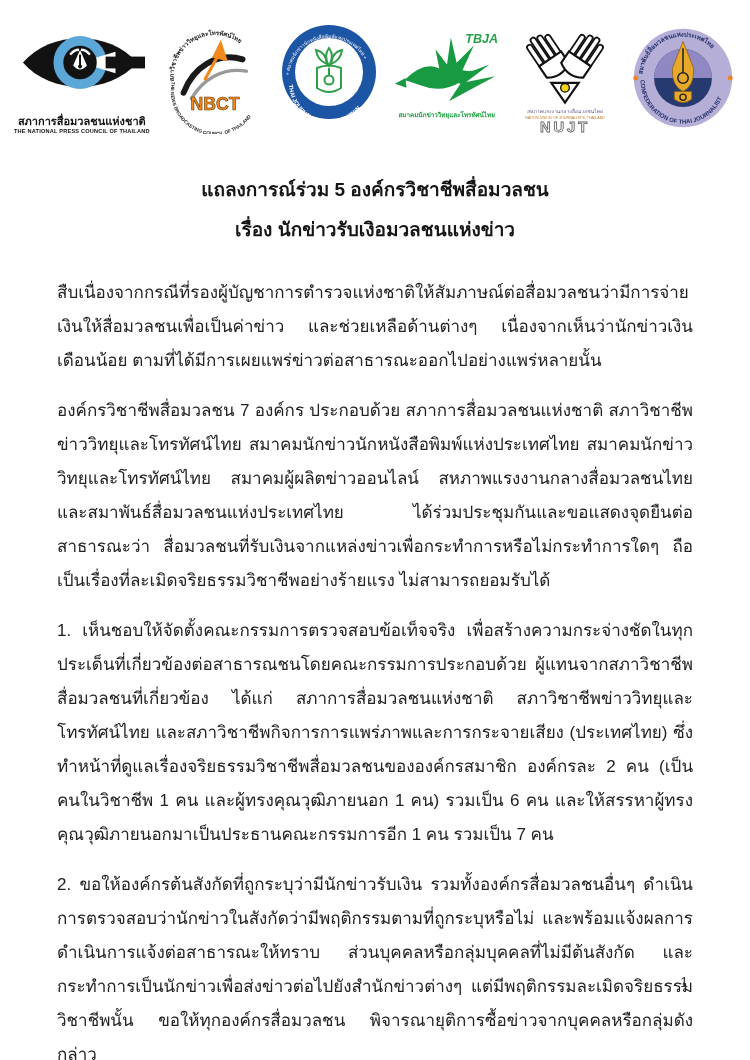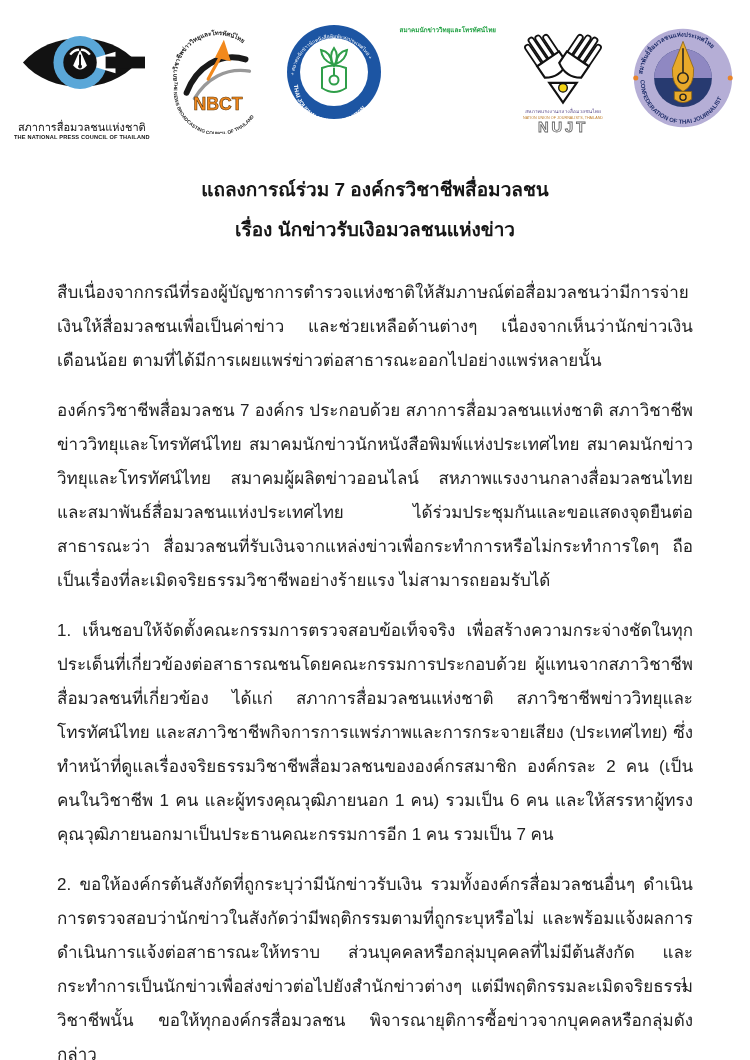--- a/index.html
+++ b/index.html
@@ -10,21 +10,21 @@
   }
   .page { position:relative; width:750px; height:1060px; overflow:hidden; background:#fff; }
 
   
   .logo-strip {
     display:flex; justify-content:space-between; align-items:flex-start;
     padding:24px 14px 0 14px; height:120px;
   }
   .logo { display:flex; flex-direction:column; align-items:center; text-align:center; }
   .logo svg { display:block; }
-  .cap-thai  { font-size:11px; font-weight:normal; color:#111; line-height:13px; margin-top:20px; white-space:nowrap; }
+  .cap-thai  { font-size:11px; font-weight:bold; color:#111; line-height:13px; margin-top:14px; white-space:nowrap; }
   .cap-eng   { font-size:5.6px; font-weight:bold; color:#111; line-height:7px; letter-spacing:0.2px; white-space:nowrap; }
   .cap-green { font-size:6.3px; font-weight:bold; color:#1b9e3e; line-height:8px; margin-top:2px; white-space:nowrap; }
 
   
   .doc-title { margin-top:26px; text-align:center; font-weight:bold; font-size:19px; line-height:40px; color:#161616; }
 
   
   .doc-body { margin:26px 57px 0 57px; font-size:17px; line-height:34px; text-align:justify; color:#222; }
   .doc-body p { margin:4px 0 16px 0; }
 
@@ -99,20 +99,28 @@
           <path d="M48,51 L48,44"></path>
           <path d="M48,42 Q42,32 48,24 Q54,32 48,42 Z"></path>
           <path d="M46,40 Q36,36 35,26 Q45,28 46,40 Z"></path>
           <path d="M50,40 Q60,36 61,26 Q51,28 50,40 Z"></path>
         </g>
       </svg>
       </span>
     </div>
 
     <div class="logo">
+      <span>
+      <svg viewBox="0 0 112 88" width="108" height="85">
+        <path d="M12,58 Q32,38 48,46 L44,26 L56,42 L60,14 L66,40 L84,22 L72,48 Q82,50 94,46 L70,60 Q50,72 30,64 Z" fill="#189a43"></path>
+        <path d="M13,56 L2,62 L14,66 Z" fill="#189a43"></path>
+        <path d="M58,58 L100,42 L76,60 L106,54 L58,80 L70,62 Z" fill="#189a43"></path>
+        <text x="92" y="20" text-anchor="middle" font-size="13" font-style="italic" font-weight="bold" fill="#2aa04d">TBJA</text>
+      </svg>
+      </span>
       <div class="cap-green">สมาคมนักข่าววิทยุและโทรทัศน์ไทย</div>
     </div>
 
 
     <div class="logo">
       <span>
       <svg viewBox="0 0 100 112" width="98" height="110">
         <g transform="rotate(-34 40 44)">
           <rect x="27" y="10" width="5.5" height="26" rx="2.7" fill="#fff" stroke="#111" stroke-width="1.8"></rect>
           <rect x="34" y="6" width="5.5" height="30" rx="2.7" fill="#fff" stroke="#111" stroke-width="1.8"></rect>
@@ -161,21 +169,21 @@
         <text font-size="6.2" fill="#22306b" font-weight="bold">
           <textPath href="#ctj-bot" startOffset="5%">CONFEDERATION OF THAI JOURNALIST</textPath>
         </text>
       </svg>
       </span>
     </div>
 
   </header>
 
   <h1 class="doc-title">
-    <div>แถลงการณ์ร่วม 7 องค์กรวิชาชีพสื่อมวลชน</div>
+    <div>แถลงการณ์ร่วม 5 องค์กรวิชาชีพสื่อมวลชน</div>
     <div>เรื่อง นักข่าวรับเงิอมวลชนแห่งข่าว</div>
   </h1>
 
   <main class="doc-body">
     <p>สืบเนื่องจากกรณีที่รองผู้บัญชาการตำรวจแห่งชาติให้สัมภาษณ์ต่อสื่อมวลชนว่ามีการจ่ายเงินให้สื่อมวลชนเพื่อเป็นค่าข่าว และช่วยเหลือด้านต่างๆ เนื่องจากเห็นว่านักข่าวเงินเดือนน้อย ตามที่ได้มีการเผยแพร่ข่าวต่อสาธารณะออกไปอย่างแพร่หลายนั้น</p>
     <p>องค์กรวิชาชีพสื่อมวลชน 7 องค์กร ประกอบด้วย สภาการสื่อมวลชนแห่งชาติ สภาวิชาชีพข่าววิทยุและโทรทัศน์ไทย สมาคมนักข่าวนักหนังสือพิมพ์แห่งประเทศไทย สมาคมนักข่าววิทยุและโทรทัศน์ไทย สมาคมผู้ผลิตข่าวออนไลน์ สหภาพแรงงานกลางสื่อมวลชนไทย และสมาพันธ์สื่อมวลชนแห่งประเทศไทย ได้ร่วมประชุมกันและขอแสดงจุดยืนต่อสาธารณะว่า สื่อมวลชนที่รับเงินจากแหล่งข่าวเพื่อกระทำการหรือไม่กระทำการใดๆ ถือเป็นเรื่องที่ละเมิดจริยธรรมวิชาชีพอย่างร้ายแรง ไม่สามารถยอมรับได้</p>
     <p>1. เห็นชอบให้จัดตั้งคณะกรรมการตรวจสอบข้อเท็จจริง เพื่อสร้างความกระจ่างชัดในทุกประเด็นที่เกี่ยวข้องต่อสาธารณชนโดยคณะกรรมการประกอบด้วย ผู้แทนจากสภาวิชาชีพสื่อมวลชนที่เกี่ยวข้อง ได้แก่ สภาการสื่อมวลชนแห่งชาติ สภาวิชาชีพข่าววิทยุและโทรทัศน์ไทย และสภาวิชาชีพกิจการการแพร่ภาพและการกระจายเสียง (ประเทศไทย) ซึ่งทำหน้าที่ดูแลเรื่องจริยธรรมวิชาชีพสื่อมวลชนขององค์กรสมาชิก องค์กรละ 2 คน (เป็นคนในวิชาชีพ 1 คน และผู้ทรงคุณวุฒิภายนอก 1 คน) รวมเป็น 6 คน และให้สรรหาผู้ทรงคุณวุฒิภายนอกมาเป็นประธานคณะกรรมการอีก 1 คน รวมเป็น 7 คน</p>
     <p>2. ขอให้องค์กรต้นสังกัดที่ถูกระบุว่ามีนักข่าวรับเงิน รวมทั้งองค์กรสื่อมวลชนอื่นๆ ดำเนินการตรวจสอบว่านักข่าวในสังกัดว่ามีพฤติกรรมตามที่ถูกระบุหรือไม่ และพร้อมแจ้งผลการดำเนินการแจ้งต่อสาธารณะให้ทราบ ส่วนบุคคลหรือกลุ่มบุคคลที่ไม่มีต้นสังกัด และกระทำการเป็นนักข่าวเพื่อส่งข่าวต่อไปยังสำนักข่าวต่างๆ แต่มีพฤติกรรมละเมิดจริยธรรมวิชาชีพนั้น ขอให้ทุกองค์กรสื่อมวลชน พิจารณายุติการซื้อข่าวจากบุคคลหรือกลุ่มดังกล่าว</p>
   </main>
 

